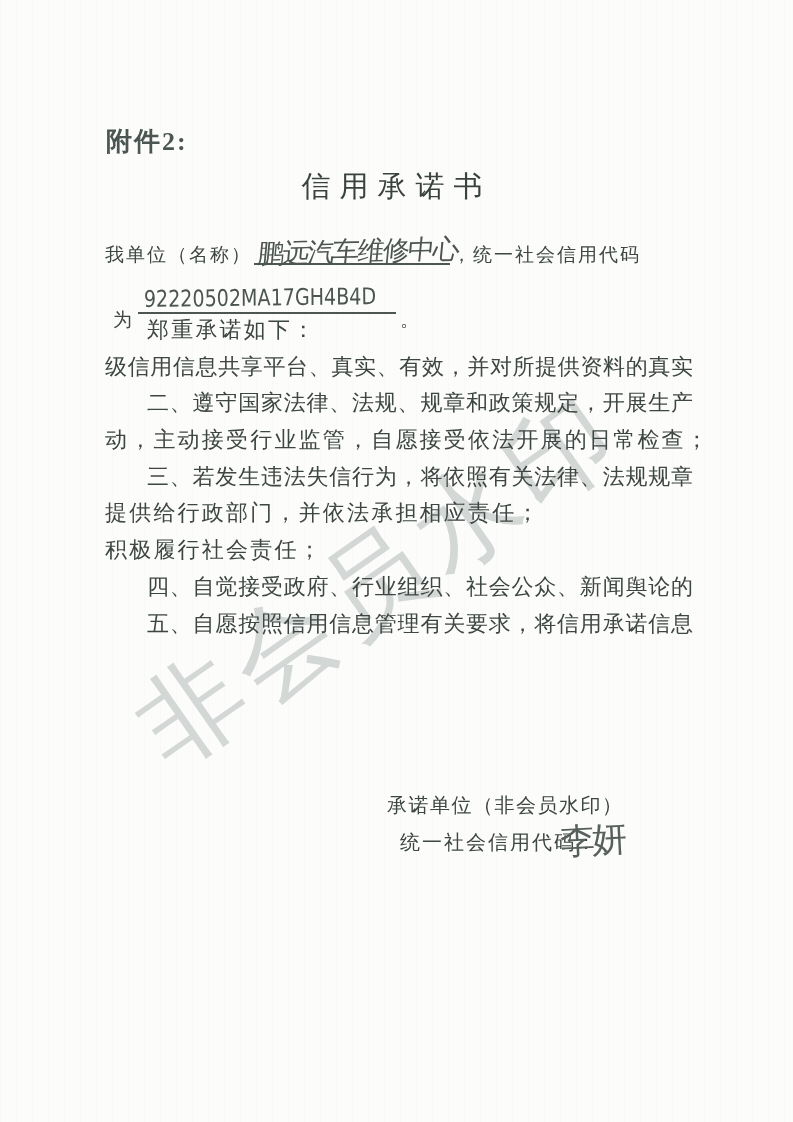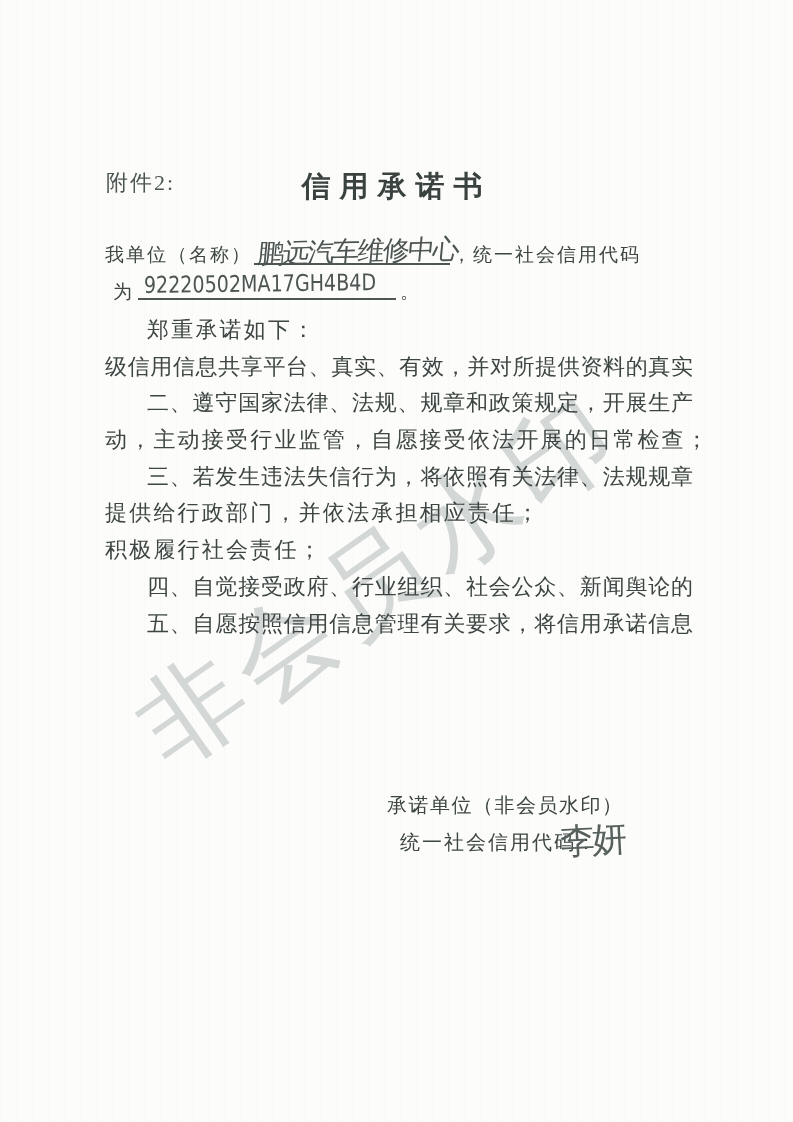--- a/index.html
+++ b/index.html
@@ -29,40 +29,39 @@
     opacity:.8;
     transform:rotate(-35deg);
     transform-origin:center center;
     z-index:1;
     font-family:"Liberation Serif","DejaVu Serif",serif;
     user-select:none;
   }
   .content{position:relative;z-index:2;}
   .attach{
     position:absolute;left:106px;top:124px;
-    font-size:22px;font-weight:normal;color:#4b5652;
+    font-size:26px;font-weight:bold;color:#4b5652;
     letter-spacing:2px;
-    margin-top:44px;
   }
   .title{
     position:absolute;left:0;top:167px;width:793px;
     margin:0;text-align:center;
-    font-size:29px;font-weight:bold;color:#39423e;
+    font-size:29px;font-weight:normal;color:#39423e;
     letter-spacing:9px;
   }
   .line{position:absolute;font-size:19px;line-height:30px;white-space:nowrap;}
   .line1{left:105px;top:239px;letter-spacing:2px;text-align:right;}
   .line2{left:113px;top:272px;letter-spacing:2px;}
   .blank{
     display:inline-block;position:relative;
     border-bottom:2px solid #4e5753;
     height:24px;vertical-align:-4px;
   }
   .blank1{width:196px;margin:0 2px;}
-  .blank2{width:258px;margin:2px 4px;}
+  .blank2{width:258px;margin:16px 4px;}
   .hw{
     position:absolute;white-space:nowrap;
     color:#4c5551;
     font-family:"DejaVu Sans",sans-serif;
   }
   .hw-company{
     left:2px;bottom:-6px;
     font-size:27px;letter-spacing:-2px;
     transform:skewX(-7deg) rotate(-1.5deg);
     transform-origin:left bottom;

